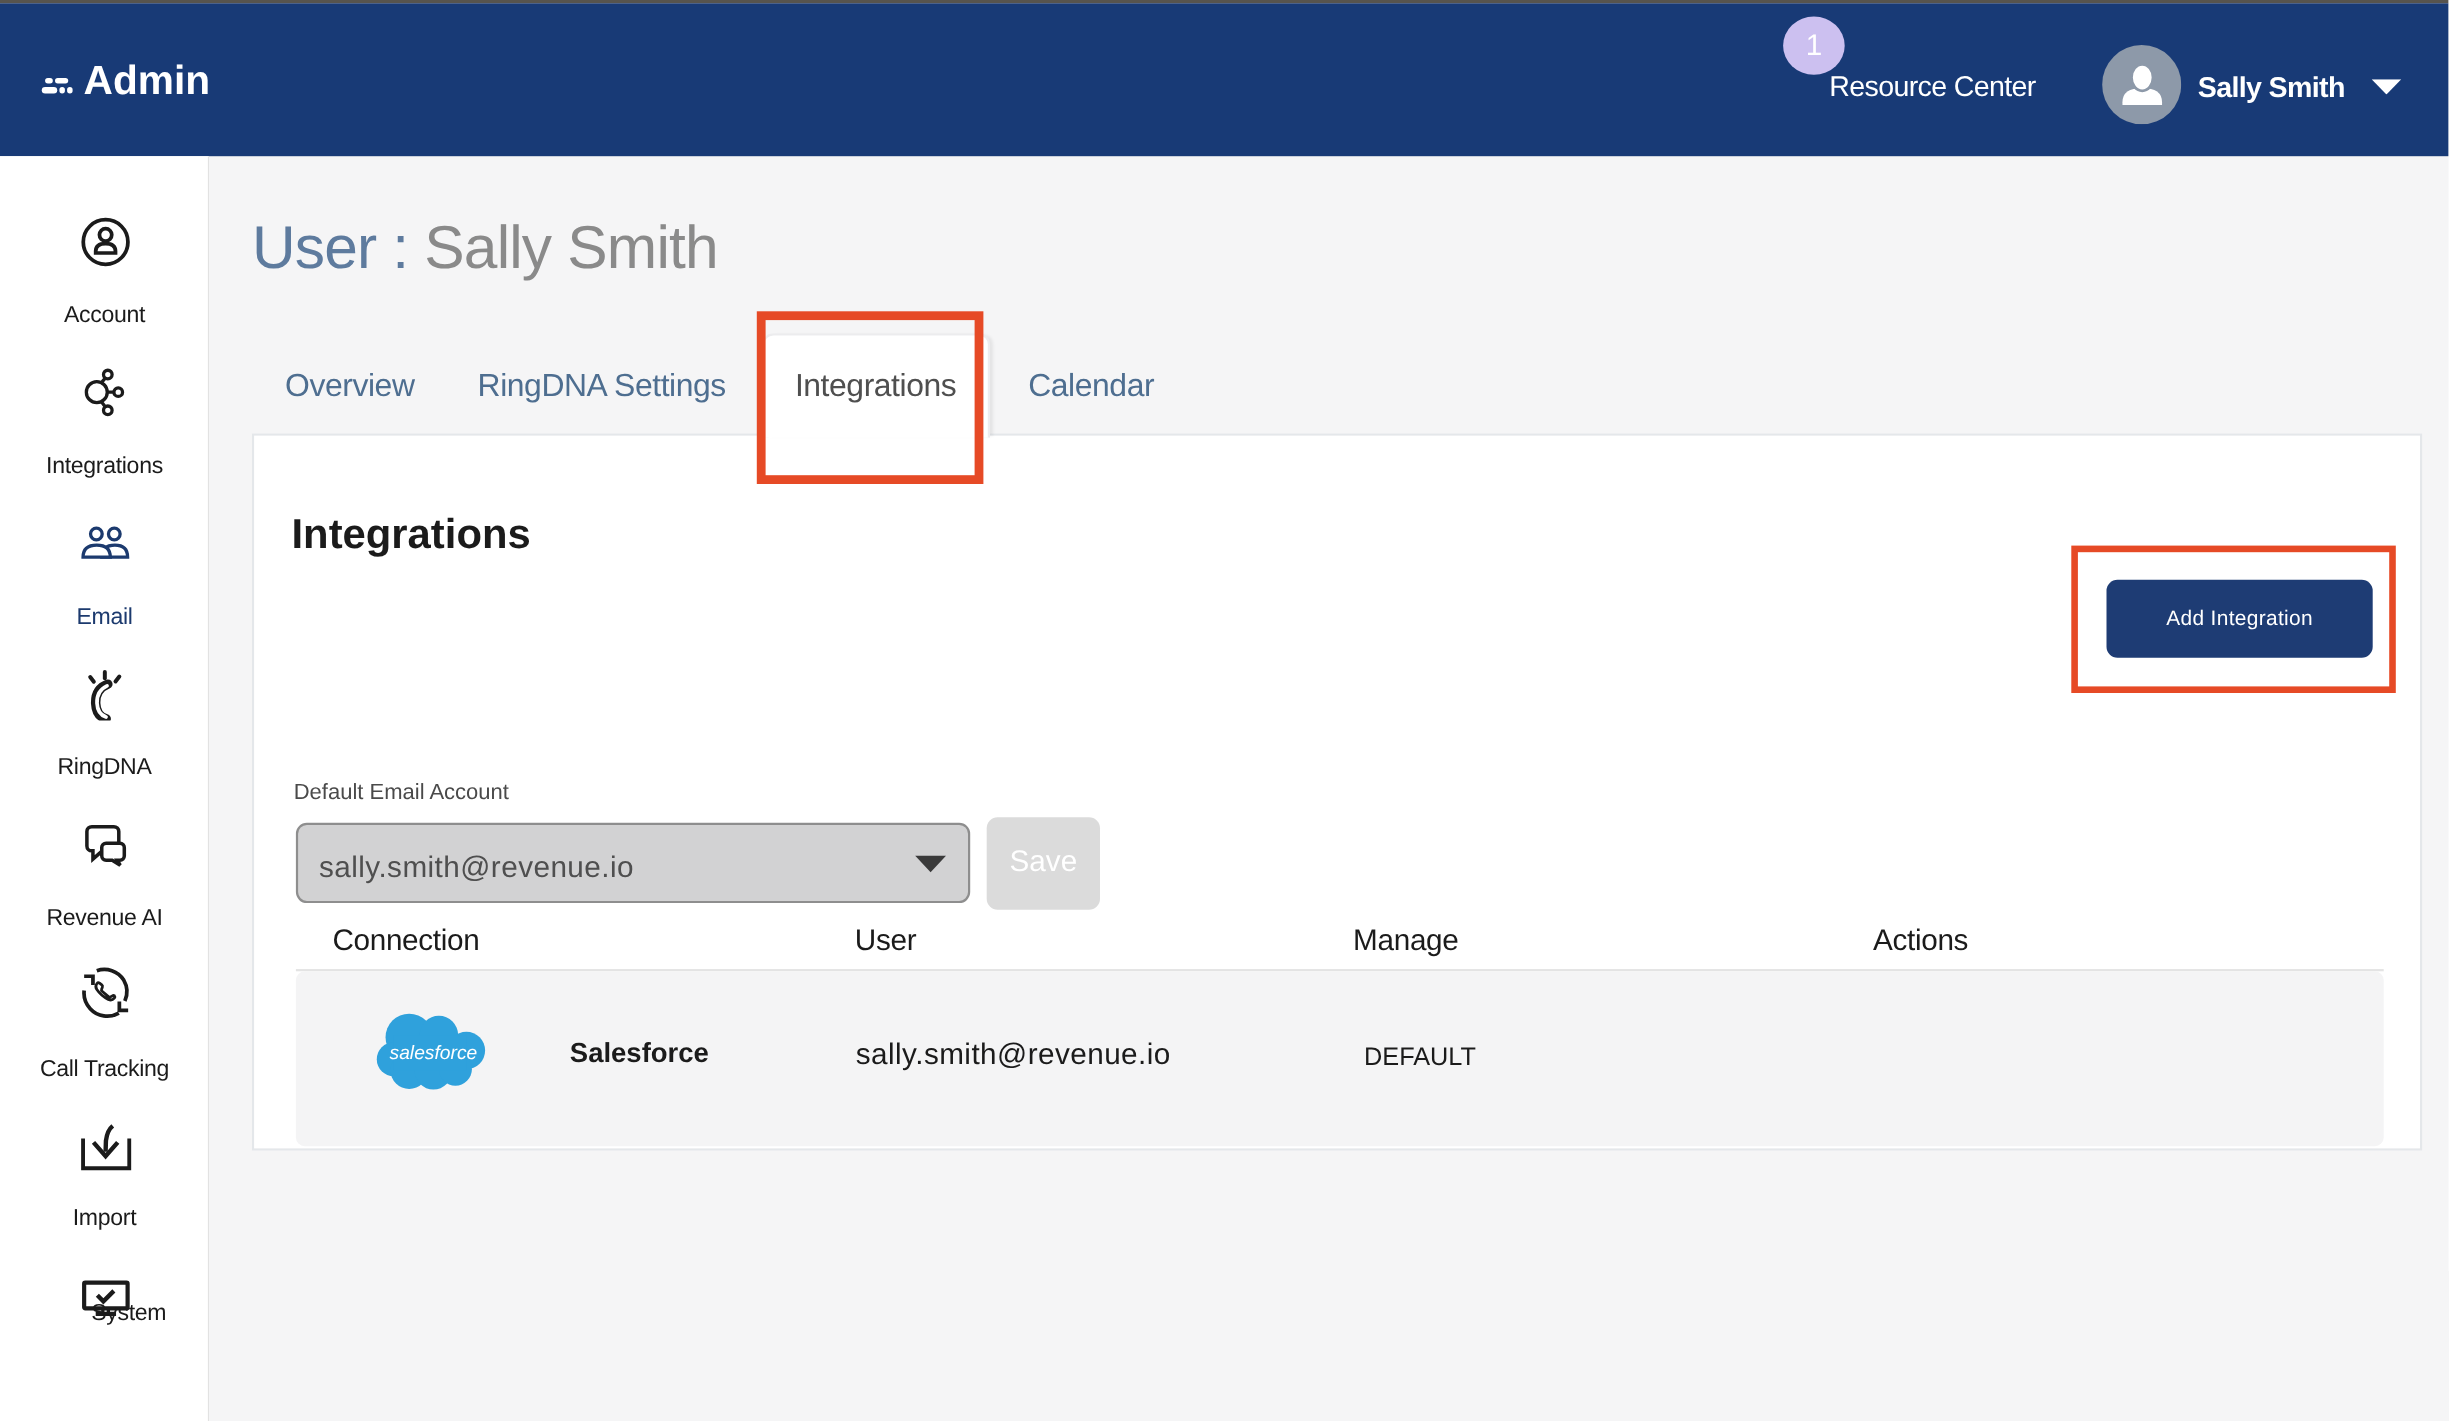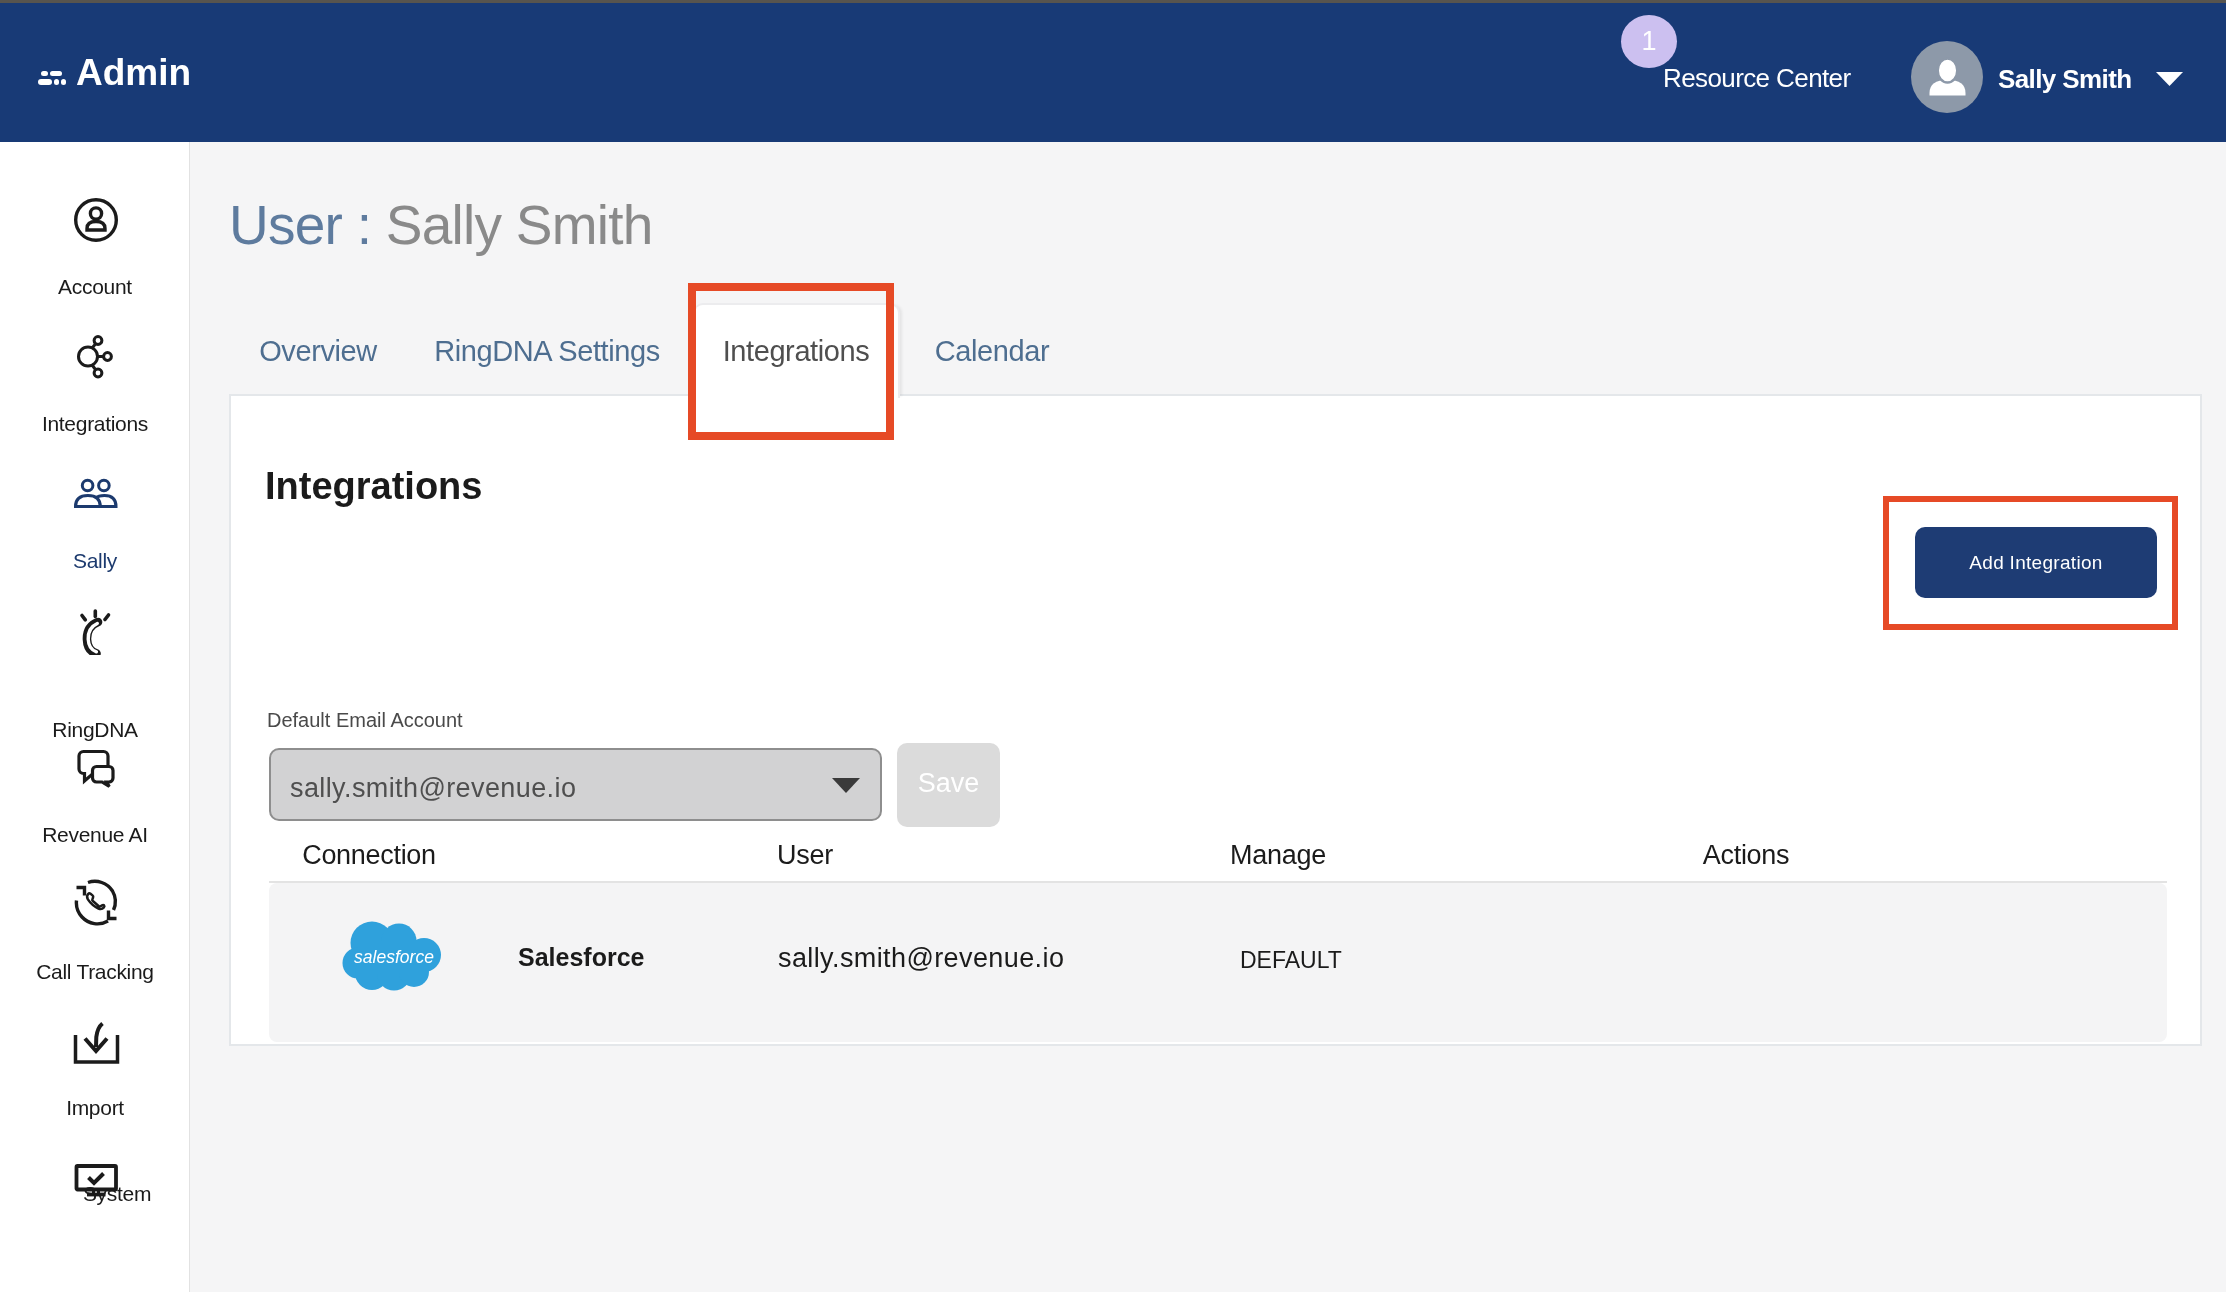--- a/index.html
+++ b/index.html
@@ -116,30 +116,30 @@
     <line x1="20" y1="34" x2="23.5" y2="38.5"></line>
   </svg>
   <div class="sblabel" style="top:413px;">Integrations</div>
 
   <svg class="sbicon" style="top:469px;" viewBox="0 0 48 48" fill="none" stroke="#1c3a6e" stroke-width="3">
     <path d="M28.5 37.5 q0 -11 12 -11 q11.5 0 11.5 11 z" fill="#ffffff" transform="translate(-8,0)"></path>
     <path d="M3.5 37.5 q0 -11 12.4 -11 q12.4 0 12.4 11 z" fill="#ffffff"></path>
     <circle cx="15.6" cy="16.5" r="5.3" fill="#ffffff"></circle>
     <circle cx="31.9" cy="16.5" r="5.3" fill="#ffffff"></circle>
   </svg>
-  <div class="sblabel" style="top:550px; color:#1c3a6e;">Sally</div>
+  <div class="sblabel" style="top:550px; color:#1c3a6e;">Email</div>
 
   <svg class="sbicon" style="top:607px;" viewBox="0 0 48 48" fill="none" stroke="#1b1b1b">
     <path d="M26 15 q-11.5 4.5 -11 17.5 q0.5 11.5 9.5 14" stroke-width="8.6" stroke-linecap="round"></path>
     <path d="M25.3 16.5 q-9.5 4.3 -9.1 15.7 q0.45 10 8.2 12.6" stroke-width="3.4" stroke-linecap="round" stroke="#ffffff"></path>
     <line x1="10" y1="8.5" x2="13.3" y2="12.8" stroke-width="3.6" stroke-linecap="round"></line>
     <line x1="23.3" y1="4" x2="23.3" y2="9.6" stroke-width="3.6" stroke-linecap="round"></line>
     <line x1="36.5" y1="8" x2="33" y2="12.5" stroke-width="3.6" stroke-linecap="round"></line>
   </svg>
-  <div class="sblabel" style="top:687px;margin-top:32px;">RingDNA</div>
+  <div class="sblabel" style="top:687px;">RingDNA</div>
 
   <svg class="sbicon" style="top:745px;" viewBox="0 0 48 48" fill="none" stroke="#1b1b1b" stroke-width="3.2">
     <path d="M11.5 6.5 h20 a4.5 4.5 0 0 1 4.5 4.5 v13 a4.5 4.5 0 0 1 -4.5 4.5 h-10.5 l-8.5 7.5 v-7.5 h-1 a4.5 4.5 0 0 1 -4.5 -4.5 v-13 a4.5 4.5 0 0 1 4.5 -4.5 z" fill="#ffffff"></path>
     <path d="M24.5 21.5 h12.5 a4 4 0 0 1 4 4 v7.5 a4 4 0 0 1 -4 4 h-2.5 l2.8 4.5 -7.3 -4.5 h-5.5 a4 4 0 0 1 -4 -4 v-7.5 a4 4 0 0 1 4 -4 z" fill="#ffffff"></path>
   </svg>
   <div class="sblabel" style="top:824px;">Revenue AI</div>
 
   <svg class="sbicon" style="top:878px;" viewBox="0 0 48 48" fill="none" stroke="#1b1b1b">
     <path d="M16 4.5 a21 21 0 0 1 24.5 8.5 a21 21 0 0 1 1 19" stroke-width="3.4"></path>
     <path d="M36 43 a21 21 0 0 1 -26 -4 a21 21 0 0 1 -5.5 -16.5" stroke-width="3.4"></path>

